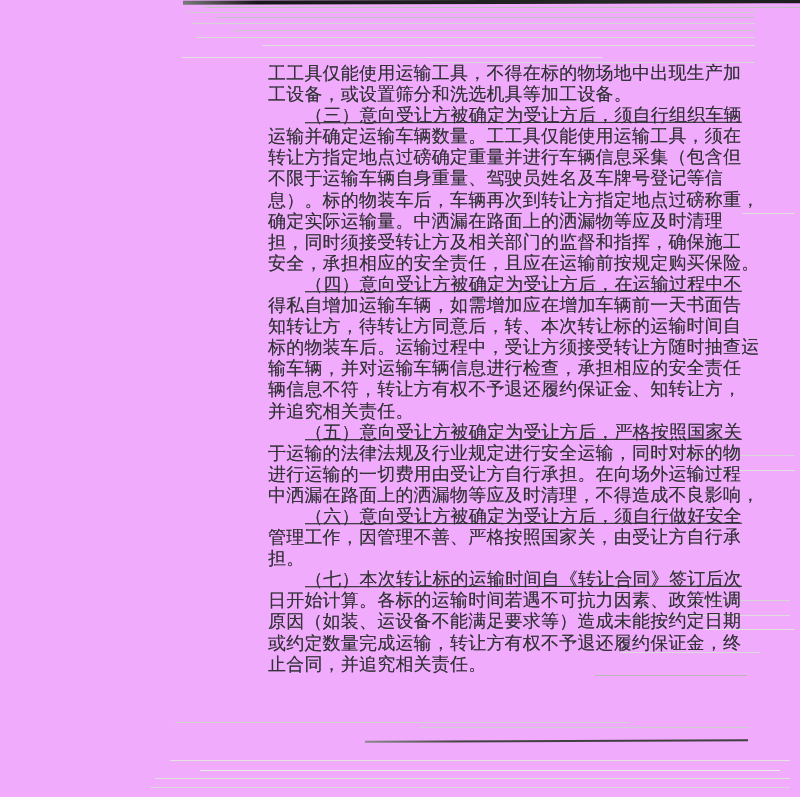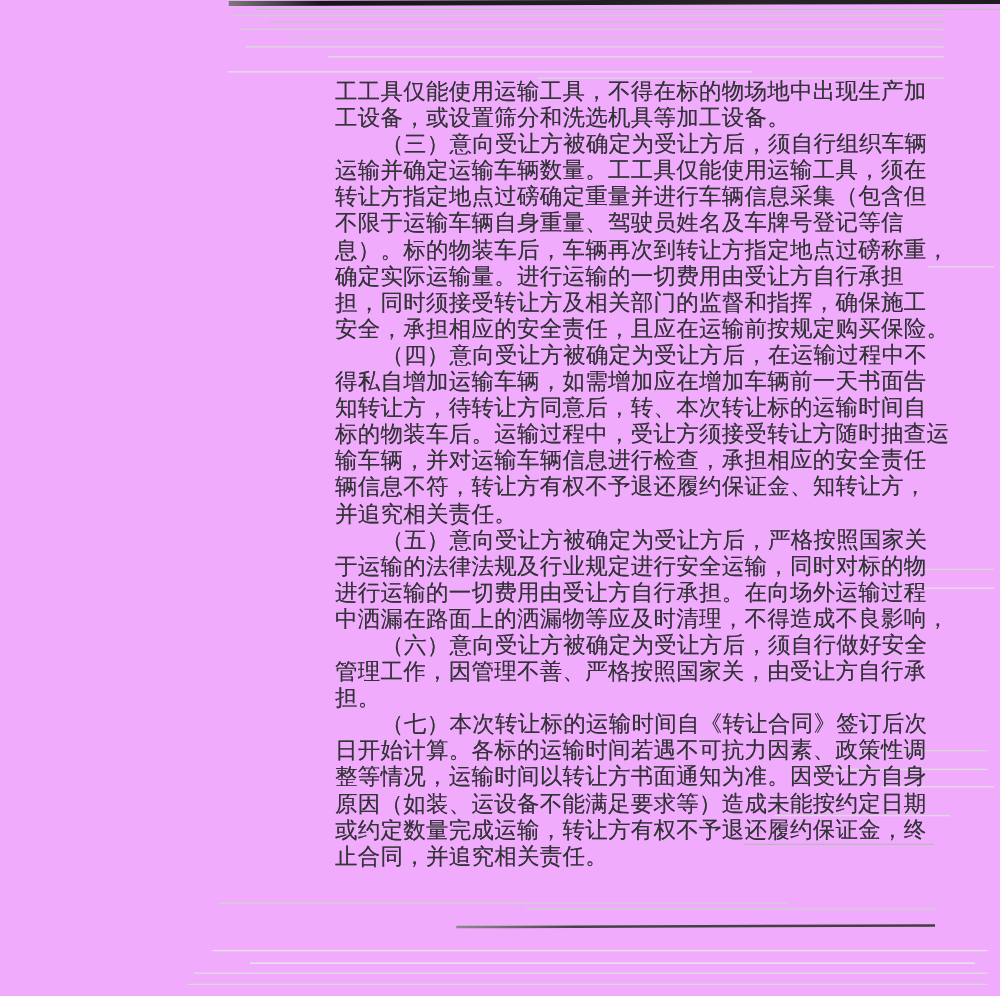--- a/index.html
+++ b/index.html
@@ -30,21 +30,21 @@
   }
   .text-line {
     height: 21.1px;
     line-height: 21.1px;
     font-size: 18px;
     letter-spacing: 0.2px;
     white-space: nowrap;
     transform: rotate(-0.05deg);
     text-shadow: 0 0 0.4px rgba(40,40,45,0.55);
   }
-  .text-line.indent { padding-left: 37px; }
+  .text-line.indent { padding-left: 37px; text-decoration: underline; }
   
   .streak {
     position: absolute;
     height: 1px;
     pointer-events: none;
   }
   .streak.dark-top {
     height: 4px;
     background: linear-gradient(to right, #7a7a7a, #161616 12%, #262626 70%, #1d1d1d);
     transform: rotate(-0.15deg);
@@ -89,38 +89,37 @@
   <div class="streak" style="left:150px; top:787px; width:640px; background:#d8d8d8;"></div>
 
   <div class="doc-text">
       <div class="text-line">工工具仅能使用运输工具，不得在标的物场地中出现生产加</div>
       <div class="text-line">工设备，或设置筛分和洗选机具等加工设备。</div>
       <div class="text-line indent">（三）意向受让方被确定为受让方后，须自行组织车辆</div>
       <div class="text-line">运输并确定运输车辆数量。工工具仅能使用运输工具，须在</div>
       <div class="text-line">转让方指定地点过磅确定重量并进行车辆信息采集（包含但</div>
       <div class="text-line">不限于运输车辆自身重量、驾驶员姓名及车牌号登记等信</div>
       <div class="text-line">息）。标的物装车后，车辆再次到转让方指定地点过磅称重，</div>
-      <div class="text-line">确定实际运输量。进行运输的一切费用由受让方自行承担</div>
+      <div class="text-line">确定实际运输量。中洒漏在路面上的洒漏物等应及时清理</div>
       <div class="text-line">担，同时须接受转让方及相关部门的监督和指挥，确保施工</div>
       <div class="text-line">安全，承担相应的安全责任，且应在运输前按规定购买保险。</div>
       <div class="text-line indent">（四）意向受让方被确定为受让方后，在运输过程中不</div>
       <div class="text-line">得私自增加运输车辆，如需增加应在增加车辆前一天书面告</div>
       <div class="text-line">知转让方，待转让方同意后，转、本次转让标的运输时间自</div>
       <div class="text-line">标的物装车后。运输过程中，受让方须接受转让方随时抽查运</div>
       <div class="text-line">输车辆，并对运输车辆信息进行检查，承担相应的安全责任</div>
       <div class="text-line">辆信息不符，转让方有权不予退还履约保证金、知转让方，</div>
       <div class="text-line">并追究相关责任。</div>
       <div class="text-line indent">（五）意向受让方被确定为受让方后，严格按照国家关</div>
       <div class="text-line">于运输的法律法规及行业规定进行安全运输，同时对标的物</div>
       <div class="text-line">进行运输的一切费用由受让方自行承担。在向场外运输过程</div>
       <div class="text-line">中洒漏在路面上的洒漏物等应及时清理，不得造成不良影响，</div>
       <div class="text-line indent">（六）意向受让方被确定为受让方后，须自行做好安全</div>
       <div class="text-line">管理工作，因管理不善、严格按照国家关，由受让方自行承</div>
       <div class="text-line">担。</div>
       <div class="text-line indent">（七）本次转让标的运输时间自《转让合同》签订后次</div>
       <div class="text-line">日开始计算。各标的运输时间若遇不可抗力因素、政策性调</div>
-      <div class="text-line">整等情况，运输时间以转让方书面通知为准。因受让方自身</div>
       <div class="text-line">原因（如装、运设备不能满足要求等）造成未能按约定日期</div>
       <div class="text-line">或约定数量完成运输，转让方有权不予退还履约保证金，终</div>
       <div class="text-line">止合同，并追究相关责任。</div>
     </div>
 
 </div>
 
 </body></html>

